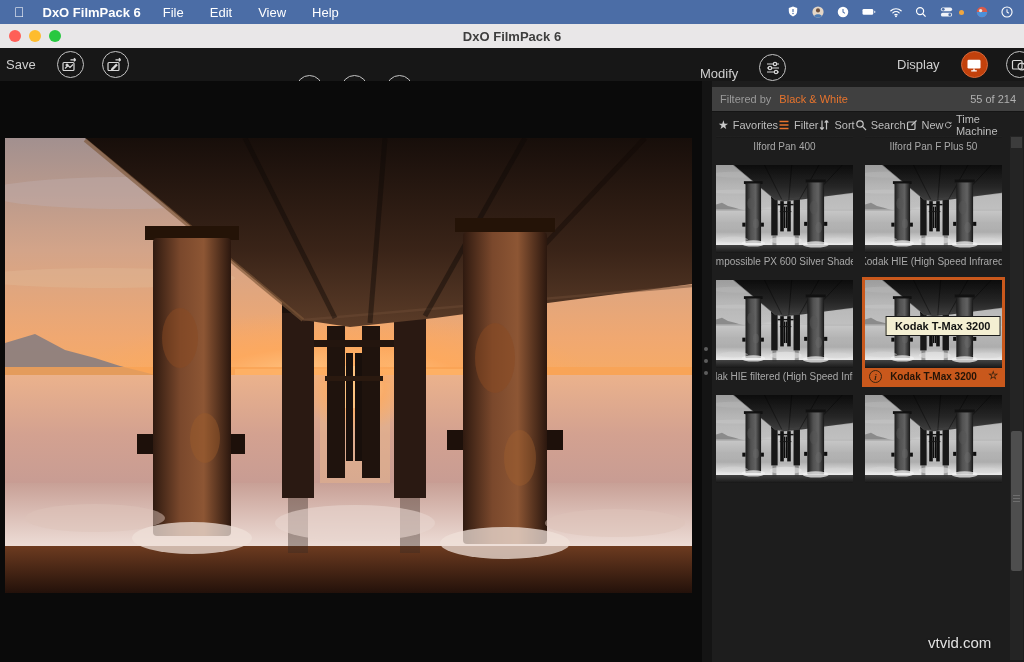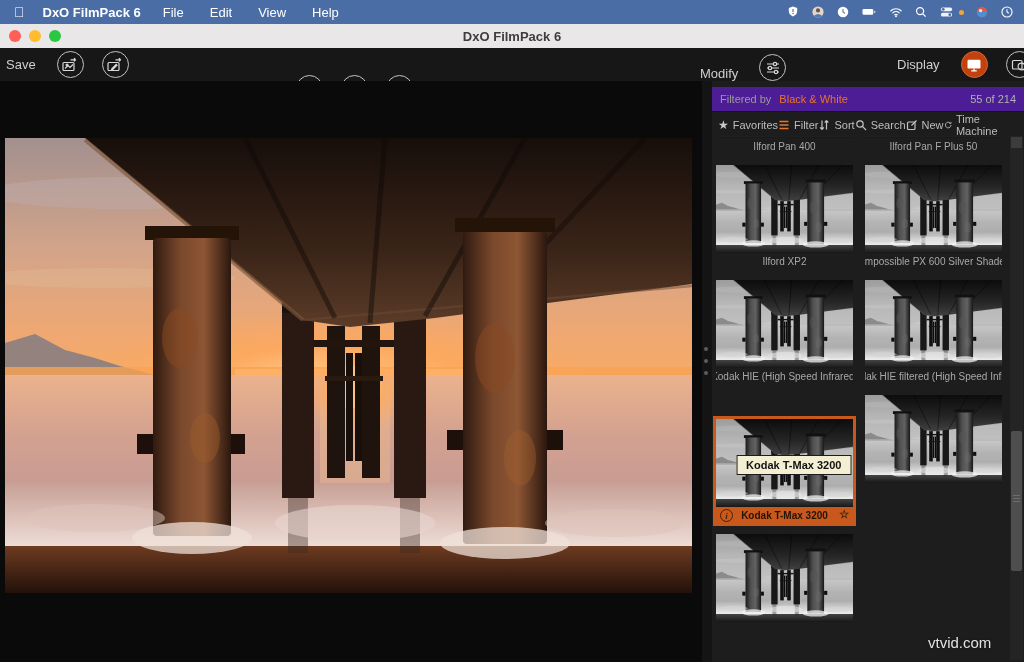--- a/index.html
+++ b/index.html
@@ -39,40 +39,40 @@
 
   
   .main-area{position:absolute;left:0;top:81px;width:702px;height:581px;background:#0a0a0a;}
   .main-photo{position:absolute;left:5px;top:57px;width:687px;height:455px;}
   .divider{position:absolute;left:702px;top:81px;width:10px;height:581px;background:#141414;}
   .divider .dots{position:absolute;left:2px;top:266px;display:flex;flex-direction:column;gap:8px;}
   .divider .dots i{width:4px;height:4px;border-radius:50%;background:#5d5d5d;}
 
   
   .panel{position:absolute;left:712px;top:81px;width:312px;height:581px;background:#1d1d1d;}
-  .ph1{position:absolute;left:0;top:6px;right:0;height:25px;background:#4c1d95;
+  .ph1{position:absolute;left:0;top:6px;right:0;height:25px;background:#404040;
        border-bottom:1px solid #151515;display:flex;align-items:center;
        padding:0 8px;box-sizing:border-box;font-size:11px;color:#9a9a9a;}
   .ph1 .fval{color:#e8742d;margin-left:8px;}
   .ph1 .count{margin-left:auto;color:#b0b0b0;}
   .ph2{position:absolute;left:0;top:32px;right:14px;height:23px;display:flex;align-items:center;
        justify-content:space-between;padding:0 6px;font-size:11px;color:#bdbdbd;}
   .action{display:flex;align-items:center;gap:4px;}
   .action .star{color:#c9c9c9;font-size:12px;line-height:1;}
   .action svg{display:block;}
 
   
   .grid-viewport{position:absolute;left:0;top:55px;right:14px;bottom:0;overflow:hidden;}
   .grid{display:grid;grid-template-columns:137px 137px;column-gap:12px;row-gap:11px;
         padding-left:4px;margin-top:-86px;}
   .cell{width:137px;height:104px;position:relative;}
   .timg{width:137px;height:88px;display:block;filter:grayscale(100%) contrast(1.05) brightness(1.04);}
   .clabel{height:16px;display:flex;align-items:center;justify-content:center;
           font-size:10px;color:#a8a8a8;white-space:nowrap;overflow:hidden;}
-  .cell.sel{outline:3px solid #c9581c;background:#86efac;margin-top:24px;}
+  .cell.sel{outline:3px solid #c9581c;background:#86efac;}
   .cell.sel .clabel{background:#c9581c;color:#241407;font-weight:bold;position:relative;}
   .cell.sel .info-i{position:absolute;left:4px;top:2px;width:11px;height:11px;border:1px solid #3a2410;
           border-radius:50%;color:#3a2410;font-family:"Liberation Serif",serif;font-style:italic;
           font-size:9px;display:flex;align-items:center;justify-content:center;}
   .cell.sel .fav-star{position:absolute;right:4px;top:1px;color:#3a2410;font-size:11px;}
   .tooltip{position:absolute;left:50%;top:36px;transform:translateX(-42%);background:#f4efd2;
            border:1px solid #1c1c1c;color:#111;font-size:11px;font-weight:bold;
            padding:3px 9px;white-space:nowrap;z-index:5;}
 
   
@@ -397,26 +397,20 @@
         <svg class="timg" viewBox="0 0 687 455" preserveAspectRatio="xMidYMid slice">
             <use href="#pier"></use>
           </svg>
         <div class="clabel">Ilford Pan F Plus 50</div>
       </div>
 
       <div class="cell">
         <svg class="timg" viewBox="0 0 687 455" preserveAspectRatio="xMidYMid slice">
             <use href="#pier"></use>
           </svg>
-        <div class="clabel">Ilford XP2</div>
-      </div>
-      <div class="cell">
-        <svg class="timg" viewBox="0 0 687 455" preserveAspectRatio="xMidYMid slice">
-            <use href="#pier"></use>
-          </svg>
         <div class="clabel">Impossible PX 600 Silver Shade</div>
       </div>
 
 
       <div class="cell">
         <svg class="timg" viewBox="0 0 687 455" preserveAspectRatio="xMidYMid slice">
             <use href="#pier"></use>
           </svg>
         <div class="clabel">Kodak HIE (High Speed Infrared)</div>
       </div>

